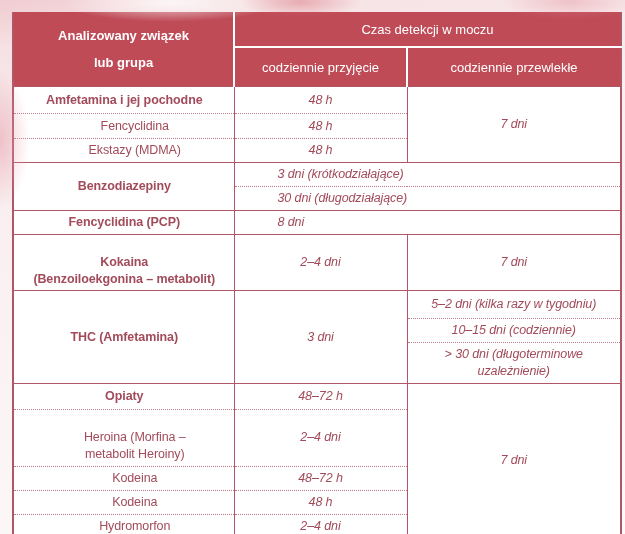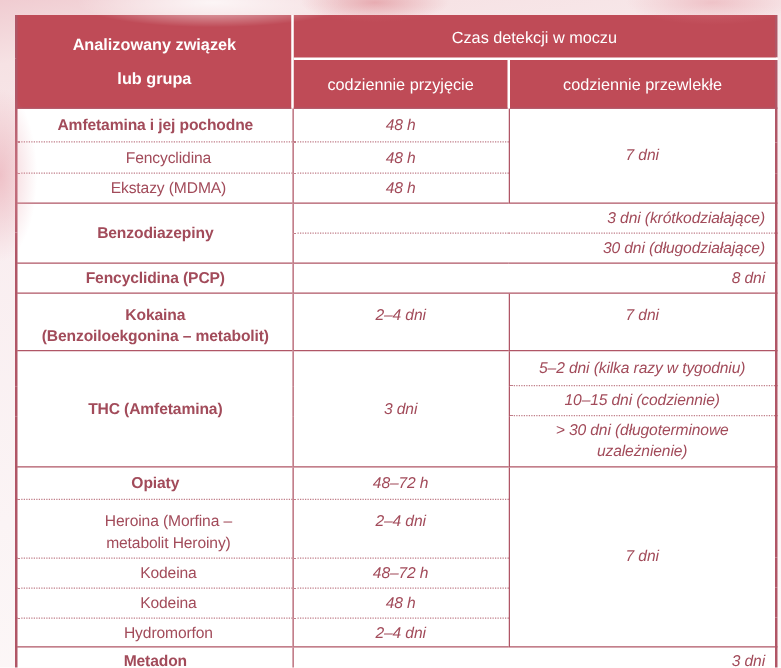--- a/index.html
+++ b/index.html
@@ -42,26 +42,26 @@
   .th-chronic{border-top:2px solid #fff;border-left:2px solid #fff;}
 
   td{
     color:var(--text);font-size:12.5px;line-height:1.35;
     letter-spacing:-0.1px;
     padding:3px 8px;vertical-align:middle;text-align:center;
     overflow:hidden;
   }
   td.name{font-weight:700;padding-left:9px;}
   td.sub{font-weight:400;padding-left:30px;}
-  td.ctr{text-align:right;padding-left:43px;}
+  td.ctr{text-align:left;padding-left:43px;}
   td.pre{white-space:pre-line;}
   .sl{border-left:1px solid var(--line);font-style:italic;}
   .st{border-top:1px solid var(--line);}
   .dt{border-top:1px dotted var(--dot);}
-  tr.vtop td{vertical-align:top;padding-top:9px;}
+  tr.vtop td{vertical-align:top;padding-top:19px;}
   tr.h27{height:27px;} tr.h25{height:25px;} tr.h23{height:23px;}
   tr.h22{height:22px;margin-top:32px;} tr.h24{height:24px;margin-left:48px;} tr.h40{height:40px;}
   tr.h28{height:28px;} tr.h38{height:38px;} tr.h26{height:26px;}
 </style>
 </head>
 <body>
 
 <div class="bg-blob blob-a"></div>
 <div class="bg-blob blob-b"></div>
 <div class="bg-blob blob-c"></div>

